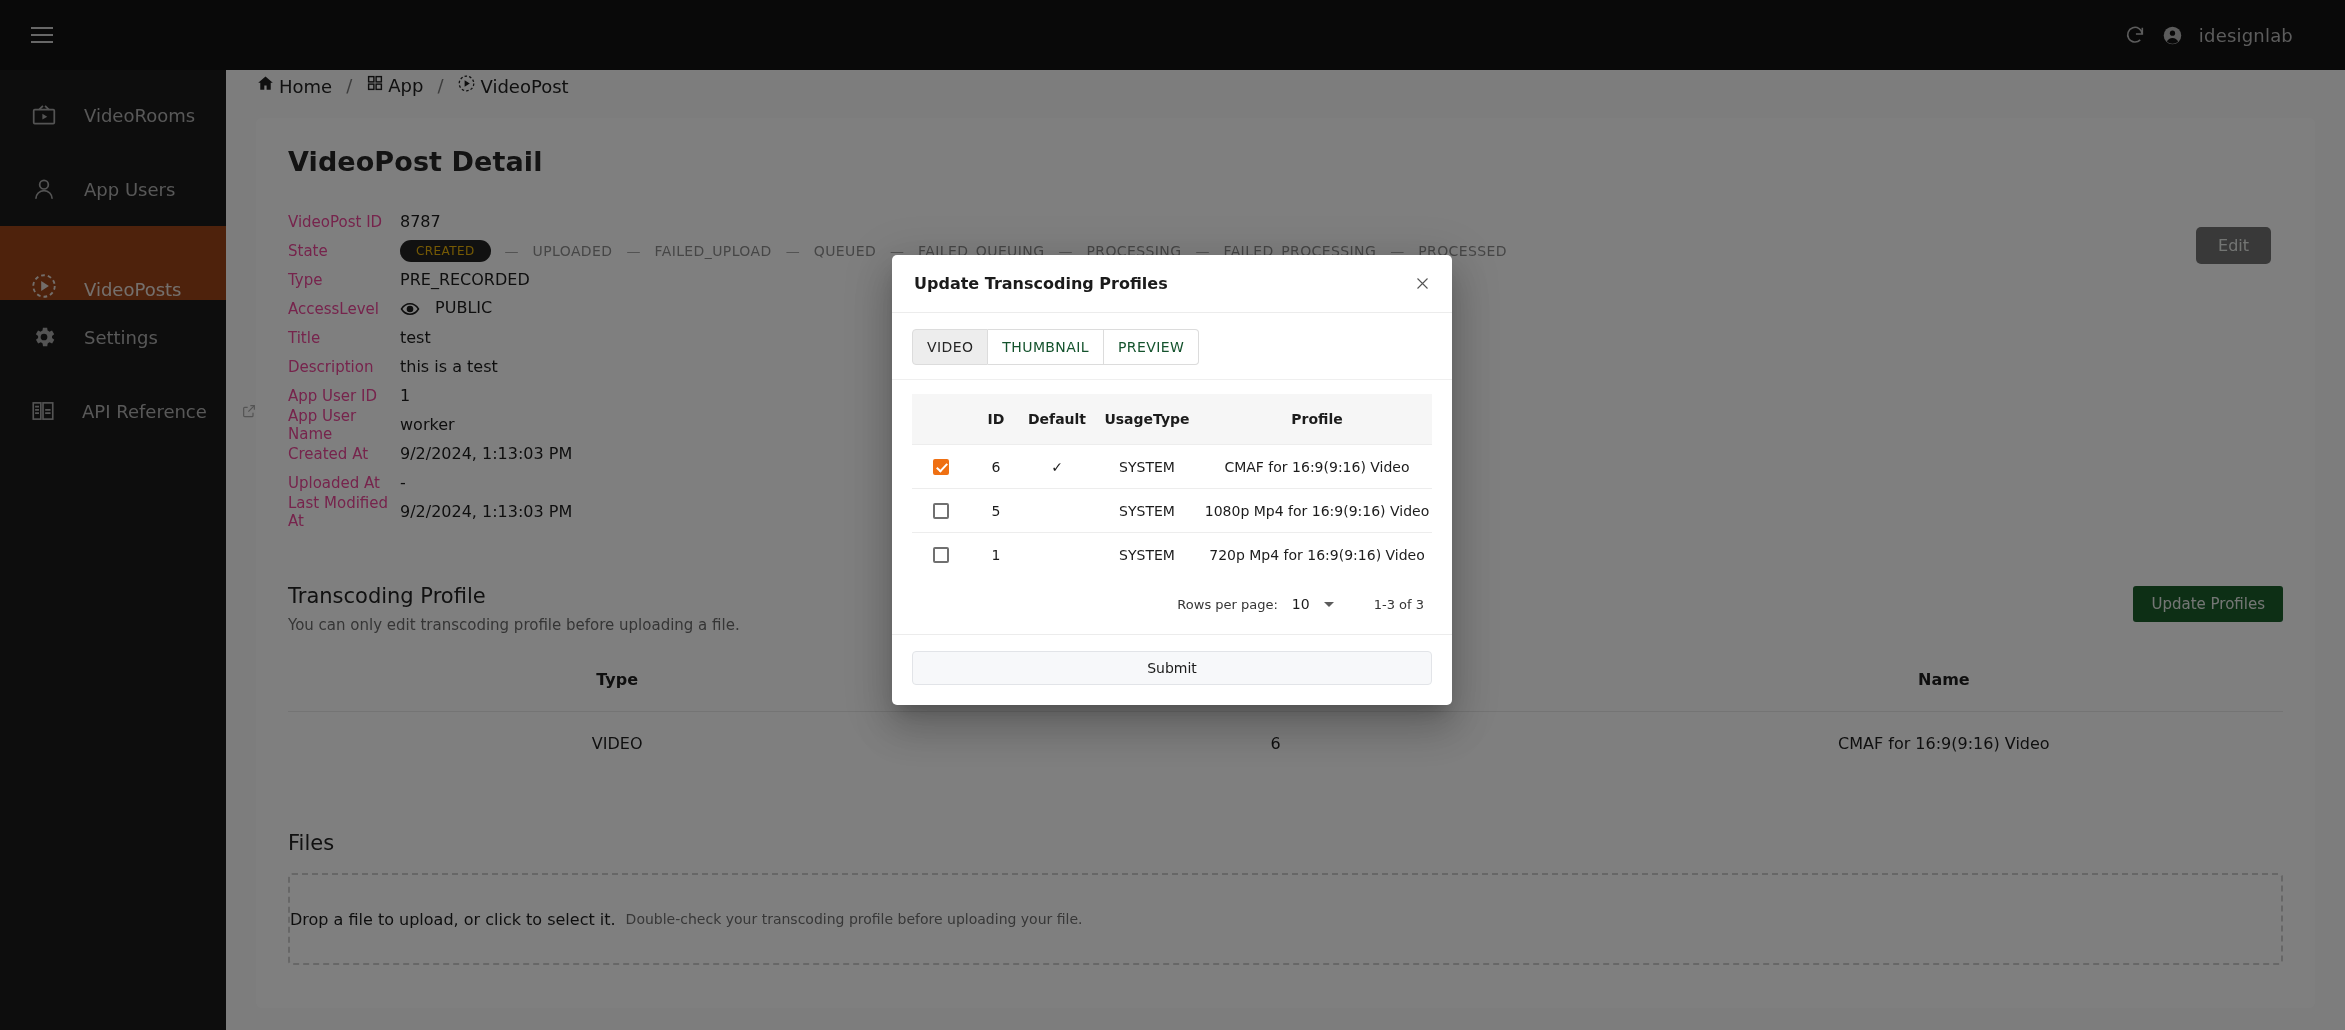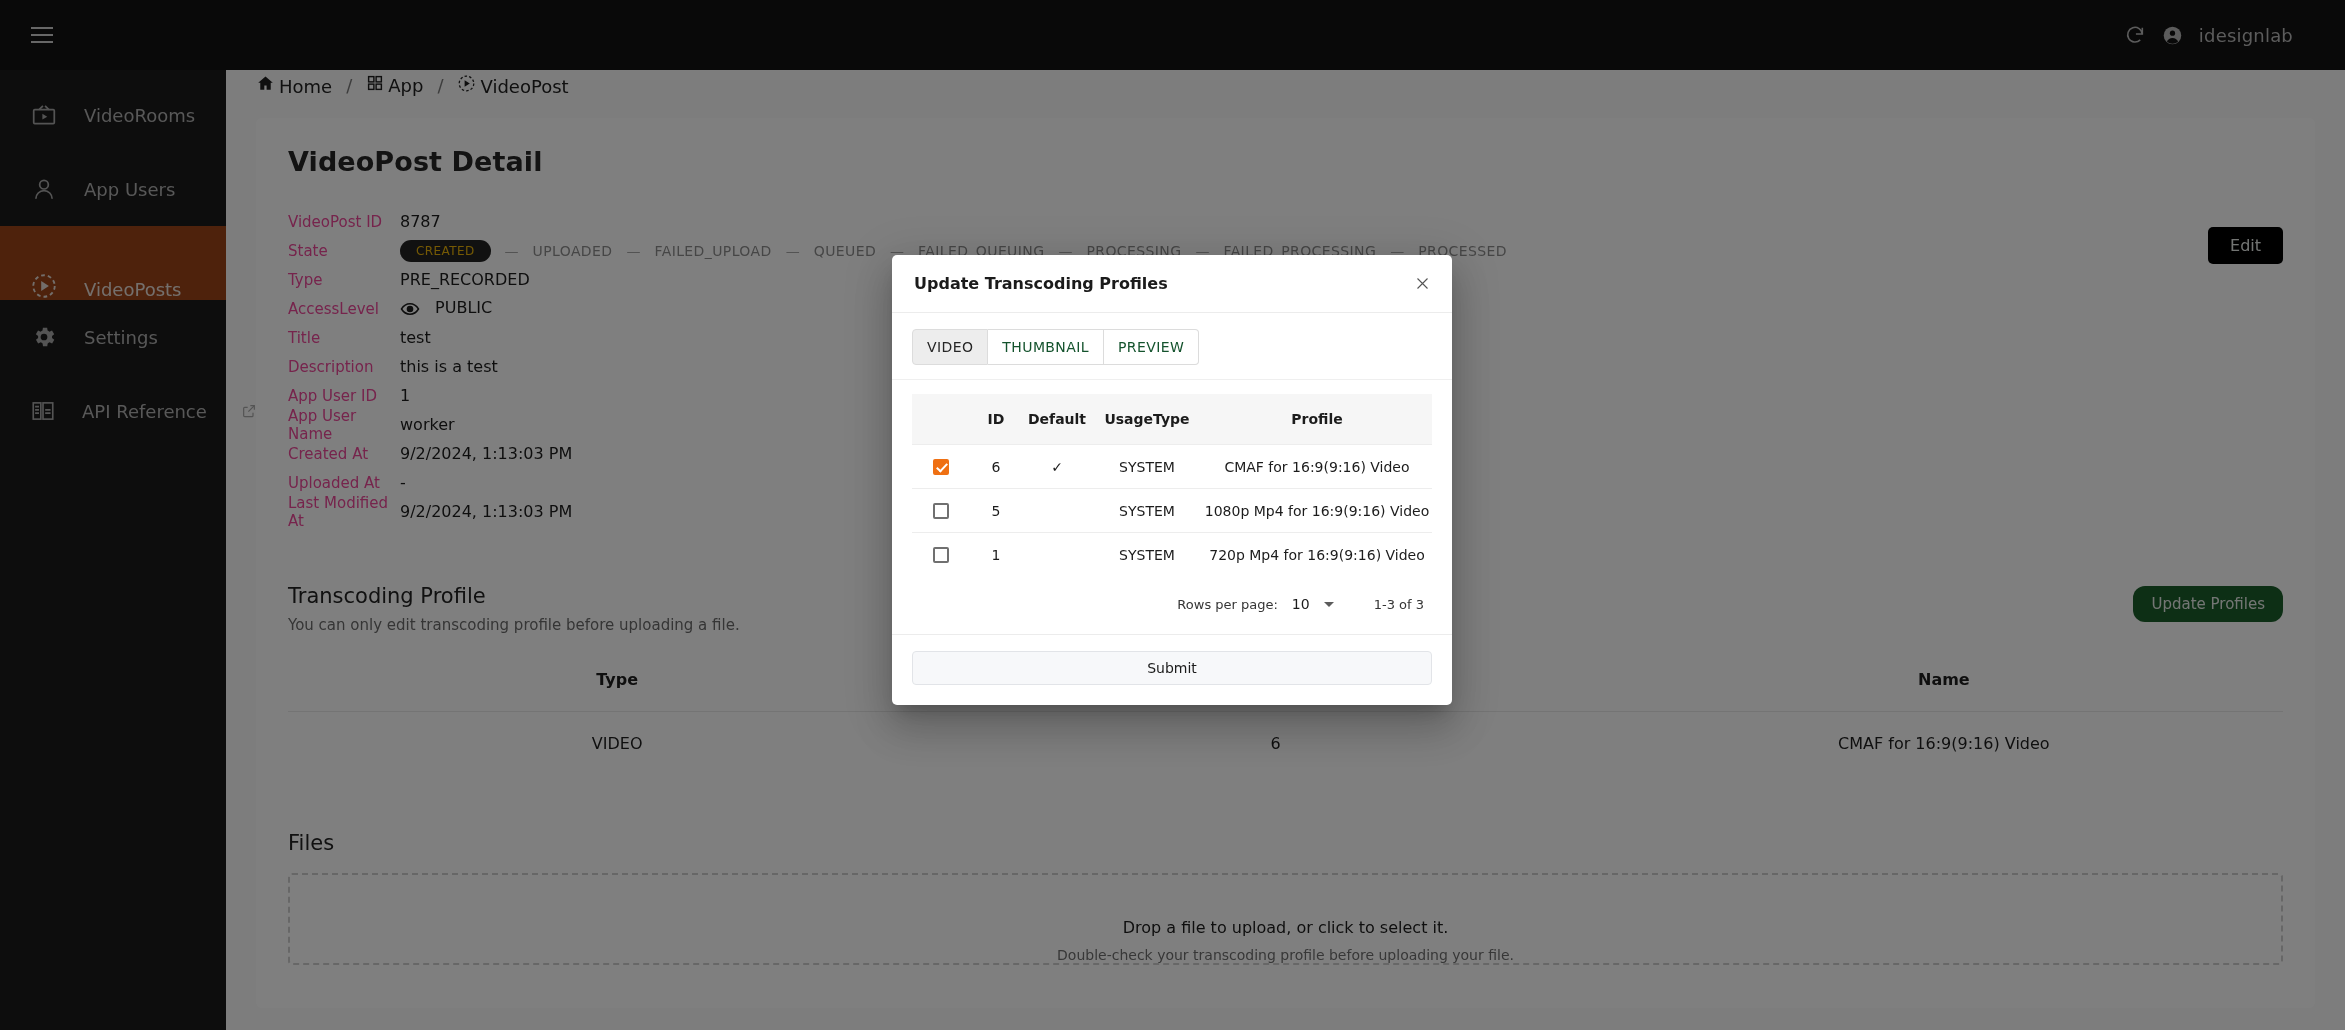--- a/index.html
+++ b/index.html
@@ -85,23 +85,23 @@
     border-radius: 6px;
     min-height: 890px;
     padding: 28px 32px 20px 32px;
     position: relative;
   }
   #page-title {
     font-size: 27px; font-weight: bold; color: #262626;
     letter-spacing: .1px;
   }
   #edit-btn {
-    position: absolute; right: 32px; top: 146px;
+    position: absolute; right: 44px; top: 146px;
     transform: translateY(-100%);
-    background: #000000; color: #e6eae7;
+    background: #737373; color: #e6eae7;
     border: none; border-radius: 5px;
     font-size: 16px; padding: 9px 22px; cursor: pointer;
     font-family: inherit;
   }
 
   
   #details { margin-top: 30px; }
   .drow {
     display: flex; align-items: center;
     height: 29px; font-size: 16px;
@@ -120,43 +120,43 @@
 
   .eye { display: inline-flex; vertical-align: middle; margin-right: 10px; }
 
   
   #transcoding { margin-top: 58px; position: relative; }
   .sec-title { font-size: 21px; color: #222; font-weight: normal; }
   .sec-sub { font-size: 15px; color: #6b6b6b; margin-top: 8px; }
   #update-profiles-btn {
     position: absolute; right: 0; top: 2px;
     background: #1b5e2b; color: #e7ece8; border: none;
-    border-radius: 12px; font-size: 15px; padding: 9px 18px;
+    border-radius: 3px; font-size: 15px; padding: 9px 18px;
     cursor: pointer; font-family: inherit;
   }
   table.prof { width: 100%; border-collapse: collapse; margin-top: 22px; }
   table.prof th {
     font-size: 16px; color: #1e1e1e; font-weight: bold;
     padding: 14px 0 22px 0; text-align: center;
   }
   table.prof td {
     font-size: 16px; color: #1e1e1e; text-align: center;
     padding: 22px 0;
     border-top: 1px solid #e8e8e8;
   }
 
   
   #files { margin-top: 56px; }
   #dropzone {
     margin-top: 18px;
     border: 2px dashed #cfcfcf;
     border-radius: 4px;
     height: 92px;
-    display: flex; flex-direction: column;
-    align-items: center; justify-content: flex-end;
+    display: flex; flex-direction: row;
+    align-items: center; justify-content: flex-start;
     gap: 10px; cursor: pointer;
   }
   #dz-main { font-size: 16px; color: #1d1d1d; }
   #dz-sub { font-size: 14px; color: #6f6f6f; }
 
   
   #modal {
     position: absolute;
     left: 892px; top: 255px;
     width: 560px;

